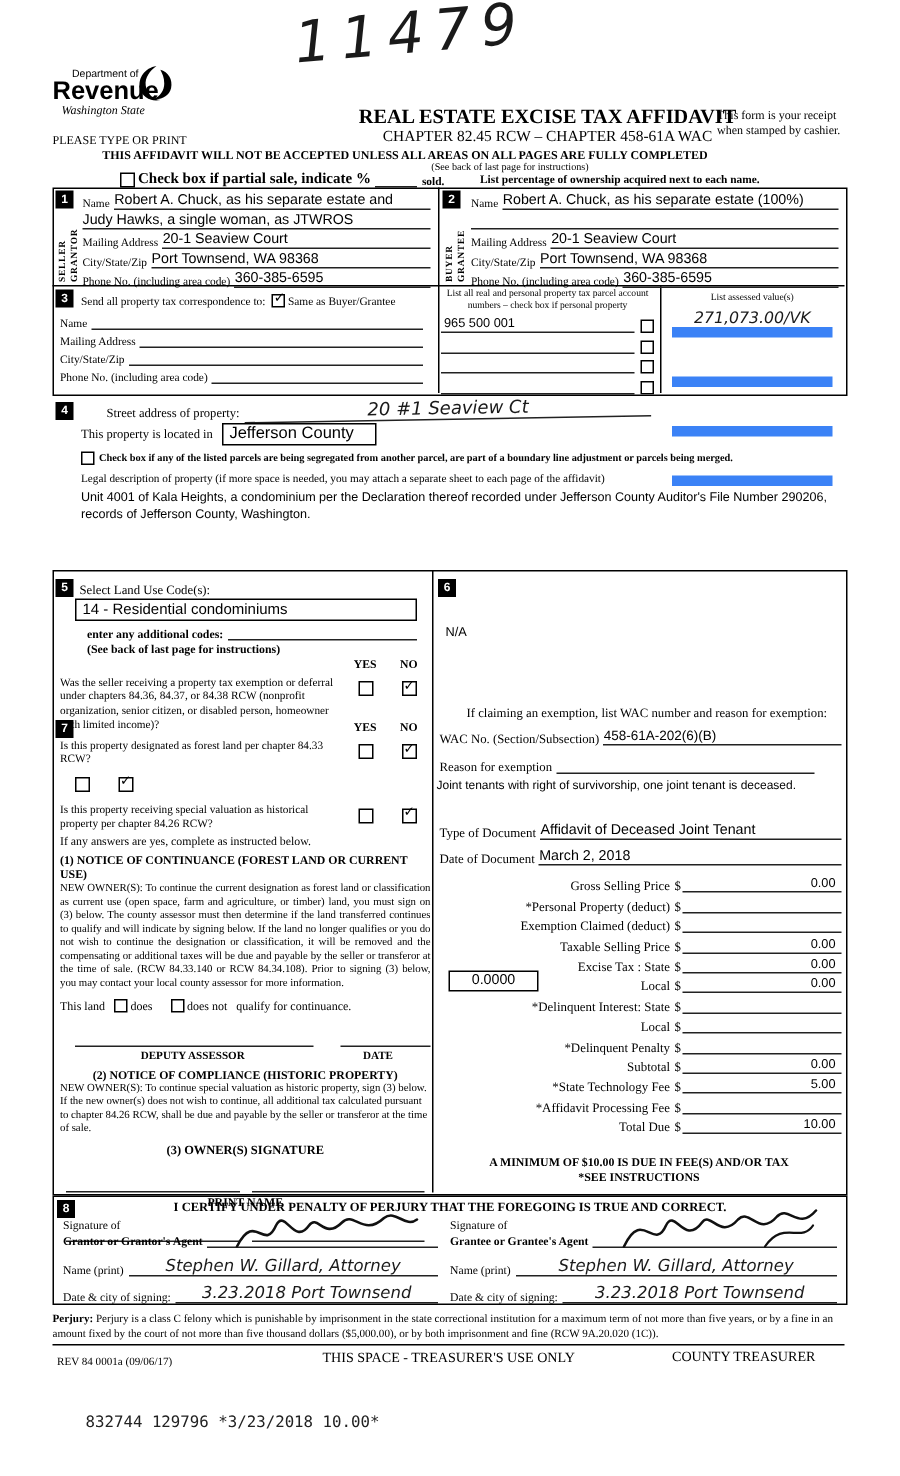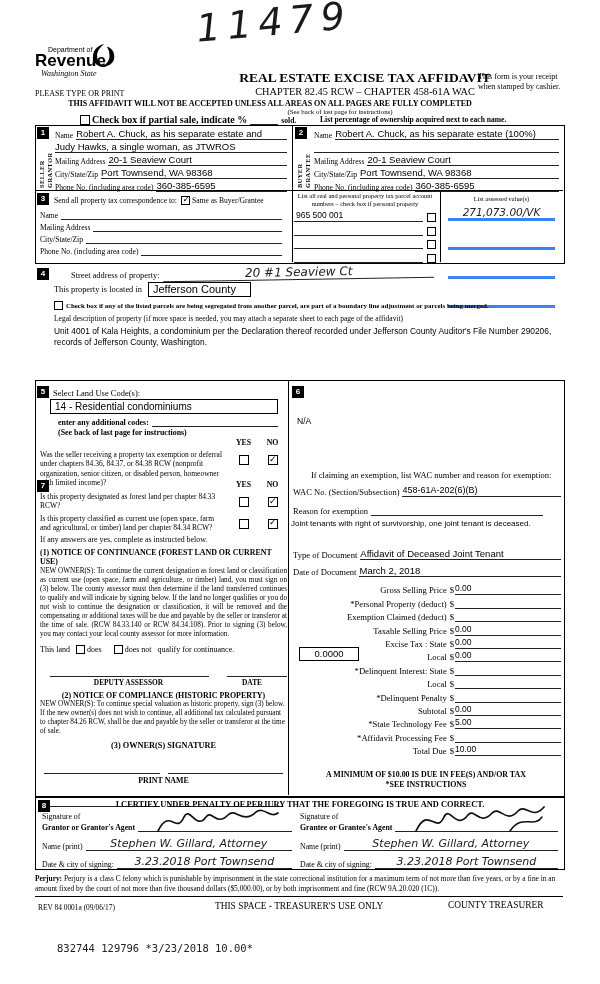--- a/index.html
+++ b/index.html
@@ -23,26 +23,26 @@
       background:#fff;vertical-align:-1px;flex:none;}
   .cb.small{width:7px;height:7px;}
   .cb.on::after{content:"✓";position:absolute;top:-2.5px;left:0.5px;font-size:9px;
       font-family:"DejaVu Sans",sans-serif;font-style:normal;}
   .q-row{display:flex;align-items:flex-start;margin-bottom:3px;}
   .q-text{flex:1;font-size:7.5px;line-height:9.3px;padding-right:3px;}
   .q-cbcol{width:29px;text-align:center;flex:none;}
   .yn{font-size:7.8px;font-weight:bold;}
   .p-row{display:flex;align-items:flex-end;margin-bottom:3.5px;}
   .p-line{flex:1;border-bottom:1px solid #222;min-height:9px;font-size:8.5px;padding-left:2px;white-space:nowrap;}
-  .a-line{border-bottom:3px solid #3b82f6;min-height:10px;margin:0 6px 16px 6px;font-size:10.5px;
+  .a-line{border-bottom:7px solid #3b82f6;min-height:10px;margin:0 6px 16px 6px;font-size:10.5px;
       text-align:center;white-space:nowrap;}
   .fee-row{display:flex;align-items:flex-end;height:13.4px;position:relative;}
   .fee-label{flex:1;text-align:right;font-size:8.6px;white-space:nowrap;}
   .fee-dollar{font-size:8.6px;margin:0 1px 0 3px;}
-  .fee-line{width:102px;border-bottom:1px solid #222;text-align:left;font-size:8.5px;
+  .fee-line{width:102px;border-bottom:1px solid #222;text-align:right;font-size:8.5px;
       white-space:nowrap;flex:none;padding-right:4px;}
   .rate-box{position:absolute;left:6px;bottom:1px;width:58px;border:1.4px solid #000;
       text-align:center;font-family:"Liberation Sans",sans-serif;font-size:9.5px;line-height:12px;}
   .line-h{position:absolute;background:#000;height:1.3px;}
   .line-v{position:absolute;background:#000;width:1.3px;}
   .box{position:absolute;border:1.4px solid #000;}
   .para{line-height:9px;font-size:7.2px;text-align:justify;}
 </style>
 </head>
 <body>
@@ -247,21 +247,25 @@
       <span class="q-cbcol yn">YES</span>
       <span class="q-cbcol yn">NO</span>
     </div>
     <div>
         <div class="q-row">
           <span class="q-text">Is this property designated as forest land per chapter 84.33 RCW?</span>
           <span class="q-cbcol"><span class="cb"></span></span>
           <span class="q-cbcol"><span class="cb on"></span></span>
         </div>
         <div class="q-row">
-          <span class="q-text">Is this property classified as current use (open space, farm and agricultural, or timber) land per chapter 84.34 RCW?</span>
+          <span class="q-cbcol"><span class="cb"></span></span>
+          <span class="q-cbcol"><span class="cb on"></span></span>
+        </div>
+        <div class="q-row">
+          <span class="q-text">Is this property receiving special valuation as historical property per chapter 84.26 RCW?</span>
           <span class="q-cbcol"><span class="cb"></span></span>
           <span class="q-cbcol"><span class="cb on"></span></span>
         </div>
       </div>
     <div style="font-size:7.9px;margin:3px 0 4px 0;">If any answers are yes, complete as instructed below.</div>
     <div class="b" style="font-size:7.9px;">(1) NOTICE OF CONTINUANCE (FOREST LAND OR CURRENT USE)</div>
     <div class="para" style="margin-top:1px;">NEW OWNER(S): To continue the current designation as forest land or classification as current use (open space, farm and agriculture, or timber) land, you must sign on (3) below. The county assessor must then determine if the land transferred continues to qualify and will indicate by signing below. If the land no longer qualifies or you do not wish to continue the designation or classification, it will be removed and the compensating or additional taxes will be due and payable by the seller or transferor at the time of sale. (RCW 84.33.140 or RCW 84.34.108). Prior to signing (3) below, you may contact your local county assessor for more information.</div>
     <div class="f" style="margin-top:6px;align-items:center;font-size:8px;">
       <span>This land</span>
       <span class="cb small" style="margin:0 2px 0 6px;"></span>

